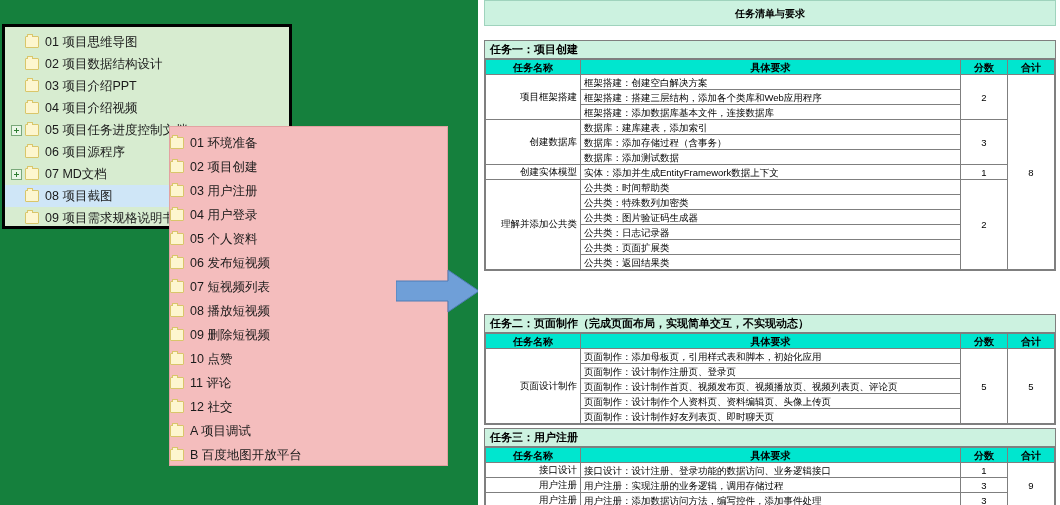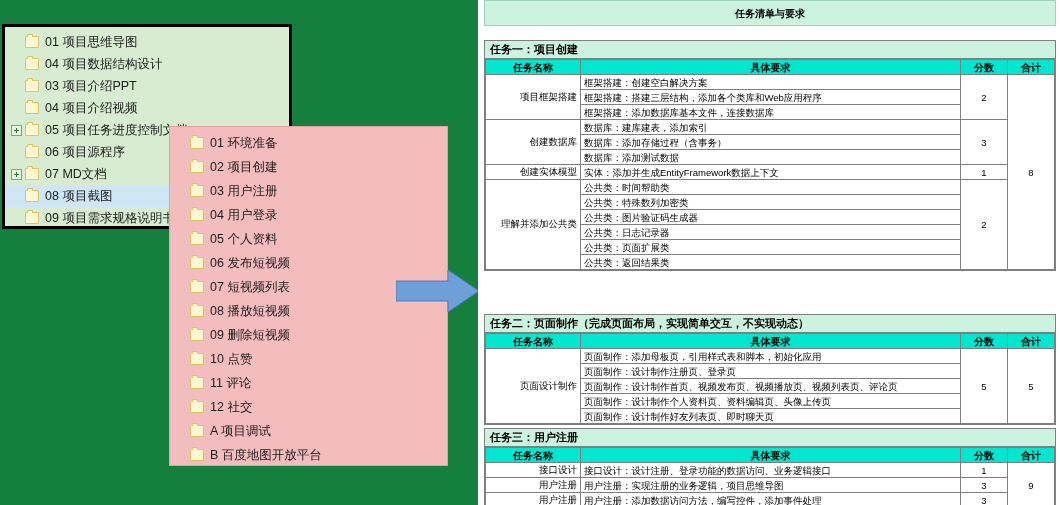--- a/index.html
+++ b/index.html
@@ -110,21 +110,21 @@
     top: 126px;
     width: 279px;
     height: 340px;
     background: #f4bdbd;
     border: 1px solid #e3a2a2;
     box-sizing: border-box;
     padding: 4px 0 0 0;
     overflow: hidden;
   }
   #sub-list .tree-row {
-    padding-left: 20px;
+    padding-left: 0;
     height: 24px;
     line-height: 24px;
     font-size: 12.5px;
   }
 
   
   #flow-arrow {
     position: absolute;
     left: 396px;
     top: 268px;
@@ -214,21 +214,21 @@
 
   <div id="outer-list">
       <div class="tree-row">
         <span class="expander none"></span>
         <span class="folder-ico"></span>
         <span>01 项目思维导图</span>
       </div>
       <div class="tree-row">
         <span class="expander none"></span>
         <span class="folder-ico"></span>
-        <span>04 项目数据结构设计</span>
+        <span>02 项目数据结构设计</span>
       </div>
       <div class="tree-row">
         <span class="expander none"></span>
         <span class="folder-ico"></span>
         <span>03 项目介绍PPT</span>
       </div>
       <div class="tree-row">
         <span class="expander none"></span>
         <span class="folder-ico"></span>
         <span>04 项目介绍视频</span>
@@ -433,21 +433,21 @@
             <th class="c-total">合计</th>
           </tr>
           <tr>
             <td class="c-name" rowspan="1">接口设计</td>
             <td class="c-req">接口设计：设计注册、登录功能的数据访问、业务逻辑接口</td>
             <td class="c-score" rowspan="1">1</td>
             <td class="c-total" rowspan="3">9</td>
           </tr>
           <tr>
             <td class="c-name" rowspan="1">用户注册</td>
-            <td class="c-req">用户注册：实现注册的业务逻辑，项目思维导图</td>
+            <td class="c-req">用户注册：实现注册的业务逻辑，调用存储过程</td>
             <td class="c-score" rowspan="1">3</td>
           </tr>
           <tr>
             <td class="c-name" rowspan="1">用户注册</td>
             <td class="c-req">用户注册：添加数据访问方法，编写控件，添加事件处理</td>
             <td class="c-score" rowspan="1">3</td>
           </tr>
         </tbody>
       </table>
   </div>

